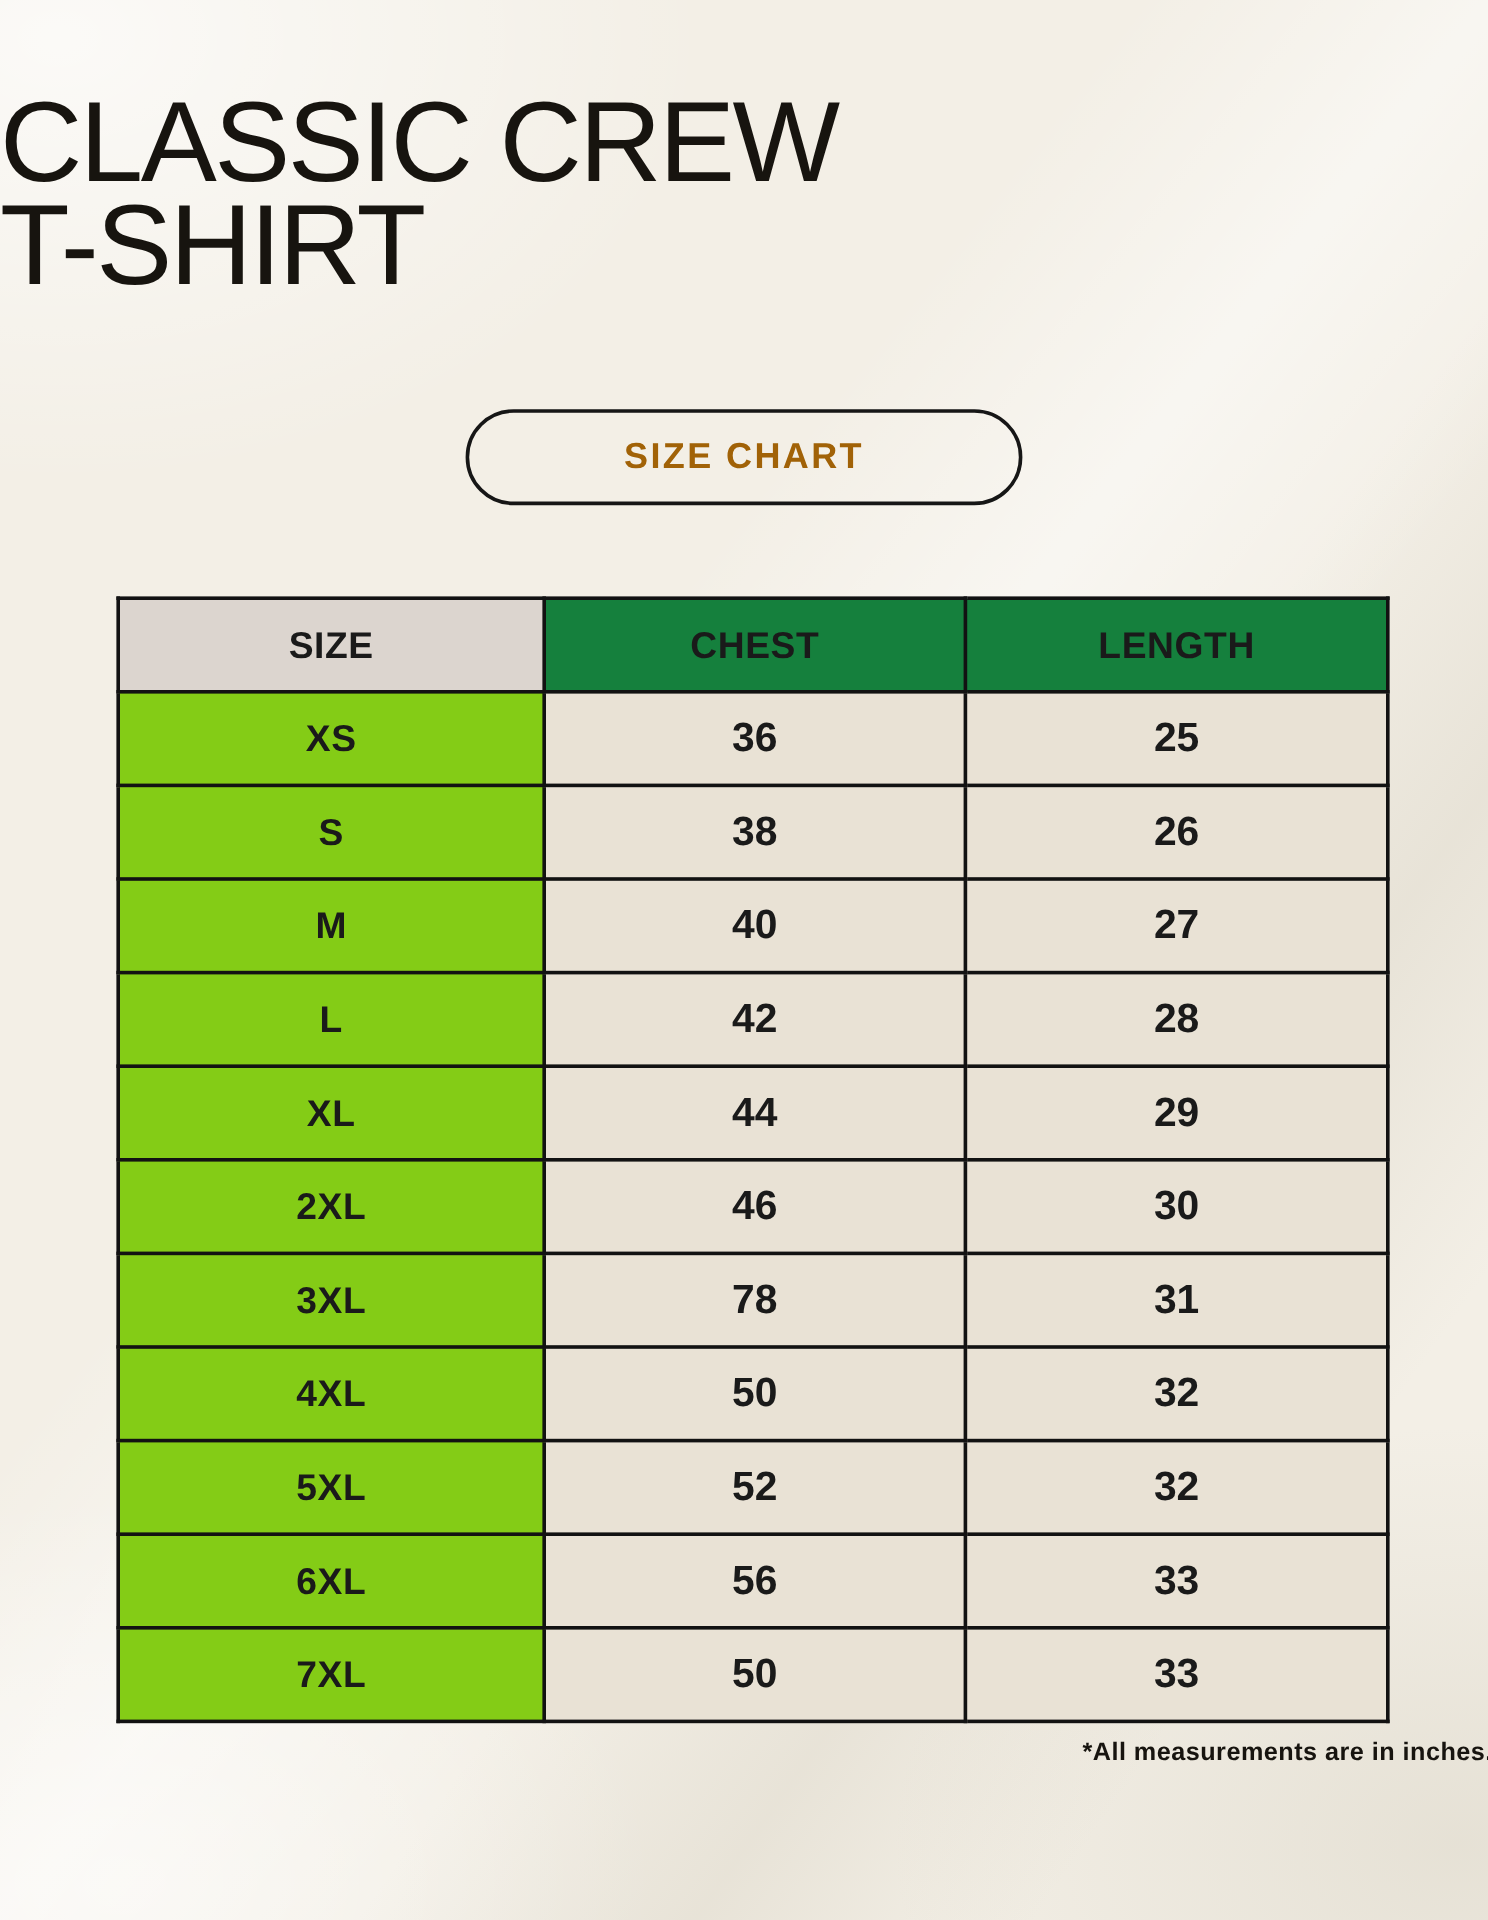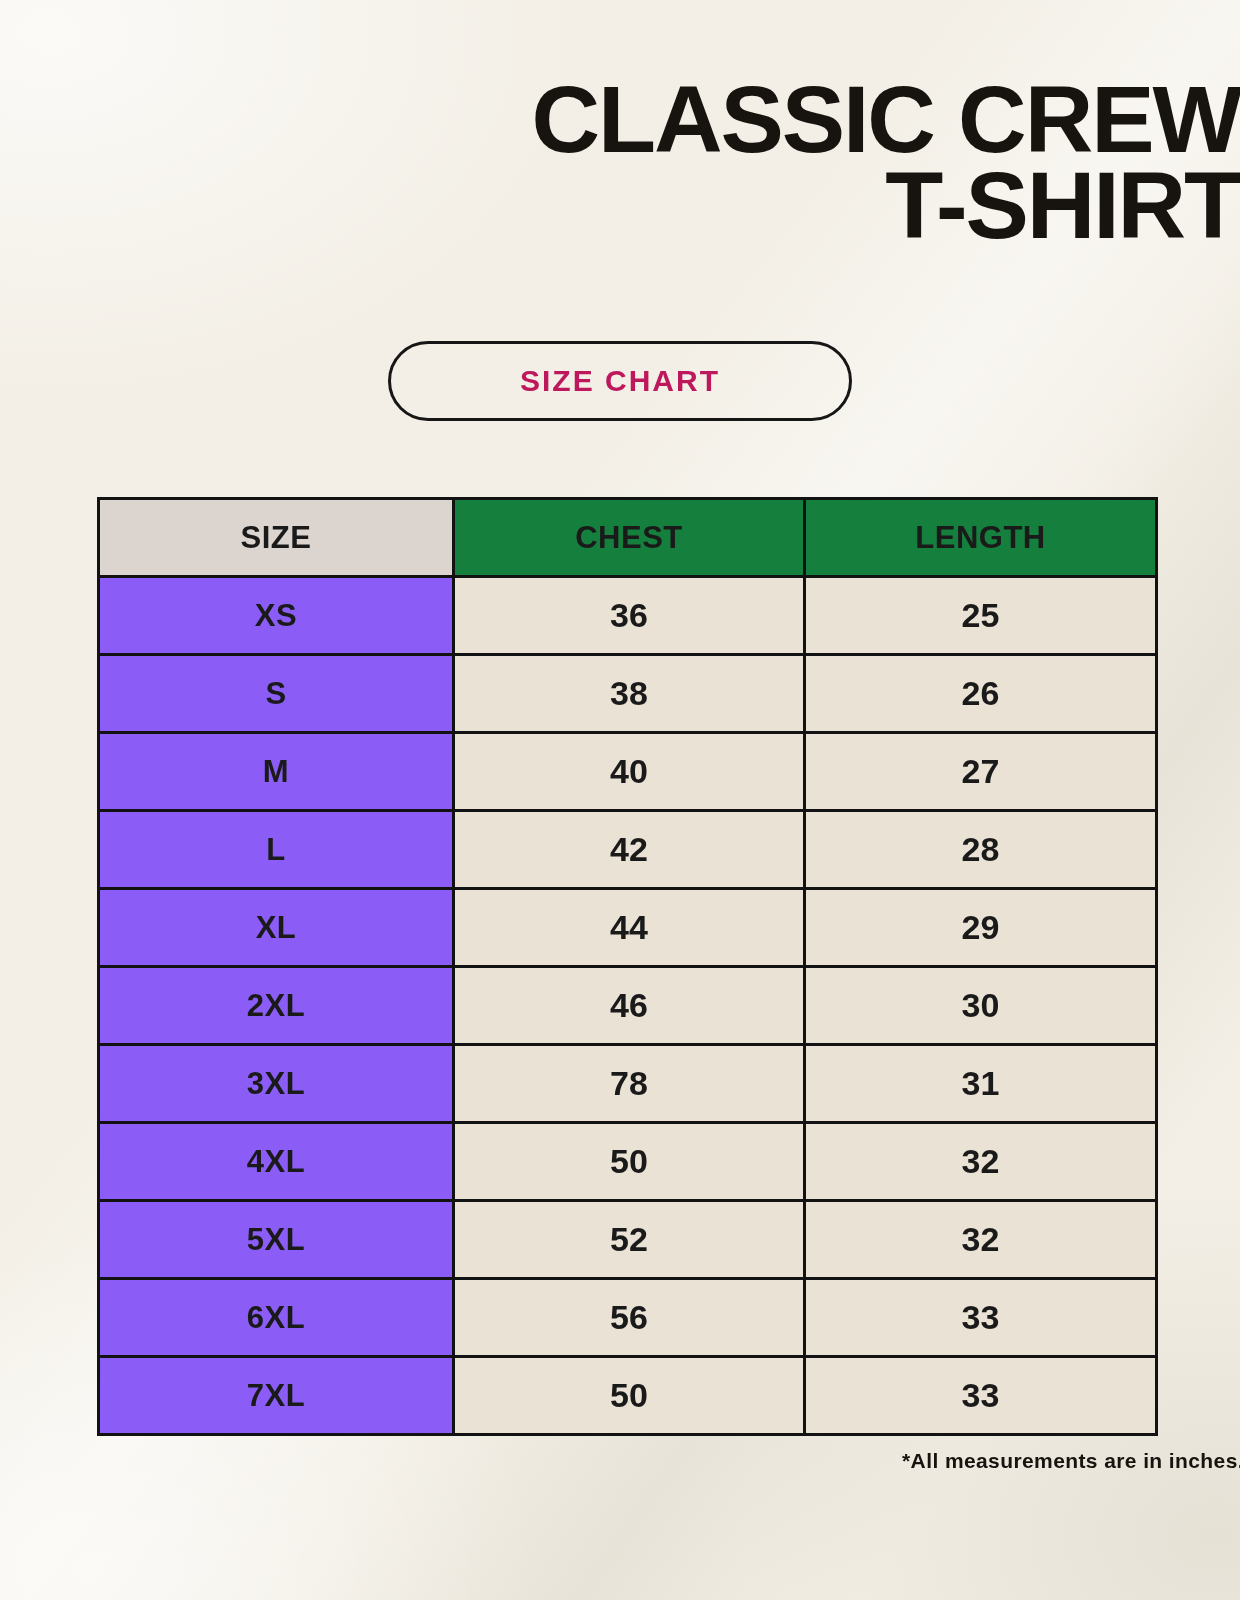--- a/index.html
+++ b/index.html
@@ -26,42 +26,42 @@
       radial-gradient(700px 500px at 8% 98%, rgba(255,255,255,0.50), rgba(255,255,255,0) 65%),
       radial-gradient(760px 560px at 98% 96%, rgba(205,199,182,0.35), rgba(205,199,182,0) 62%);
     pointer-events: none;
   }
   .content {
     position: relative;
     z-index: 1;
   }
   .page-title {
     margin: 76px 0 0 0;
-    text-align: right;
+    text-align: left;
     font-size: 95px;
     line-height: 86px;
-    font-weight: 700;
+    font-weight: 400;
     letter-spacing: -0.022em;
     color: #17140f;
   }
   .badge {
     box-sizing: border-box;
     width: 464px;
     height: 80px;
     margin: 93px auto 0 auto;
     border: 3px solid #161616;
     border-radius: 40px;
     background: transparent;
     display: flex;
     align-items: center;
     justify-content: center;
     font-size: 30px;
     font-weight: 700;
     letter-spacing: 2px;
-    color: #be185d;
+    color: #a16207;
   }
   .table-wrap {
     width: 1058px;
     margin: 76px 15px 0 97px;
   }
   table.size-table {
     border-collapse: collapse;
     table-layout: fixed;
     width: 1058px;
     border: 3px solid #121212;
@@ -79,21 +79,21 @@
   }
   .size-table th {
     font-size: 31px;
     font-weight: 700;
     letter-spacing: 0.5px;
     background: #15803d;
   }
   .size-table th.size-col { background: #dcd5cf; }
   .size-table td { background: #e9e2d5; font-size: 34px; font-weight: 700; }
   .size-table td.size-col {
-    background: #8b5cf6;
+    background: #84cc16;
     font-size: 31px;
     font-weight: 700;
     letter-spacing: 0.5px;
   }
   .footnote {
     width: 1050px;
     margin: 13px 0 0 97px;
     text-align: right;
     font-size: 21px;
     font-weight: 700;

